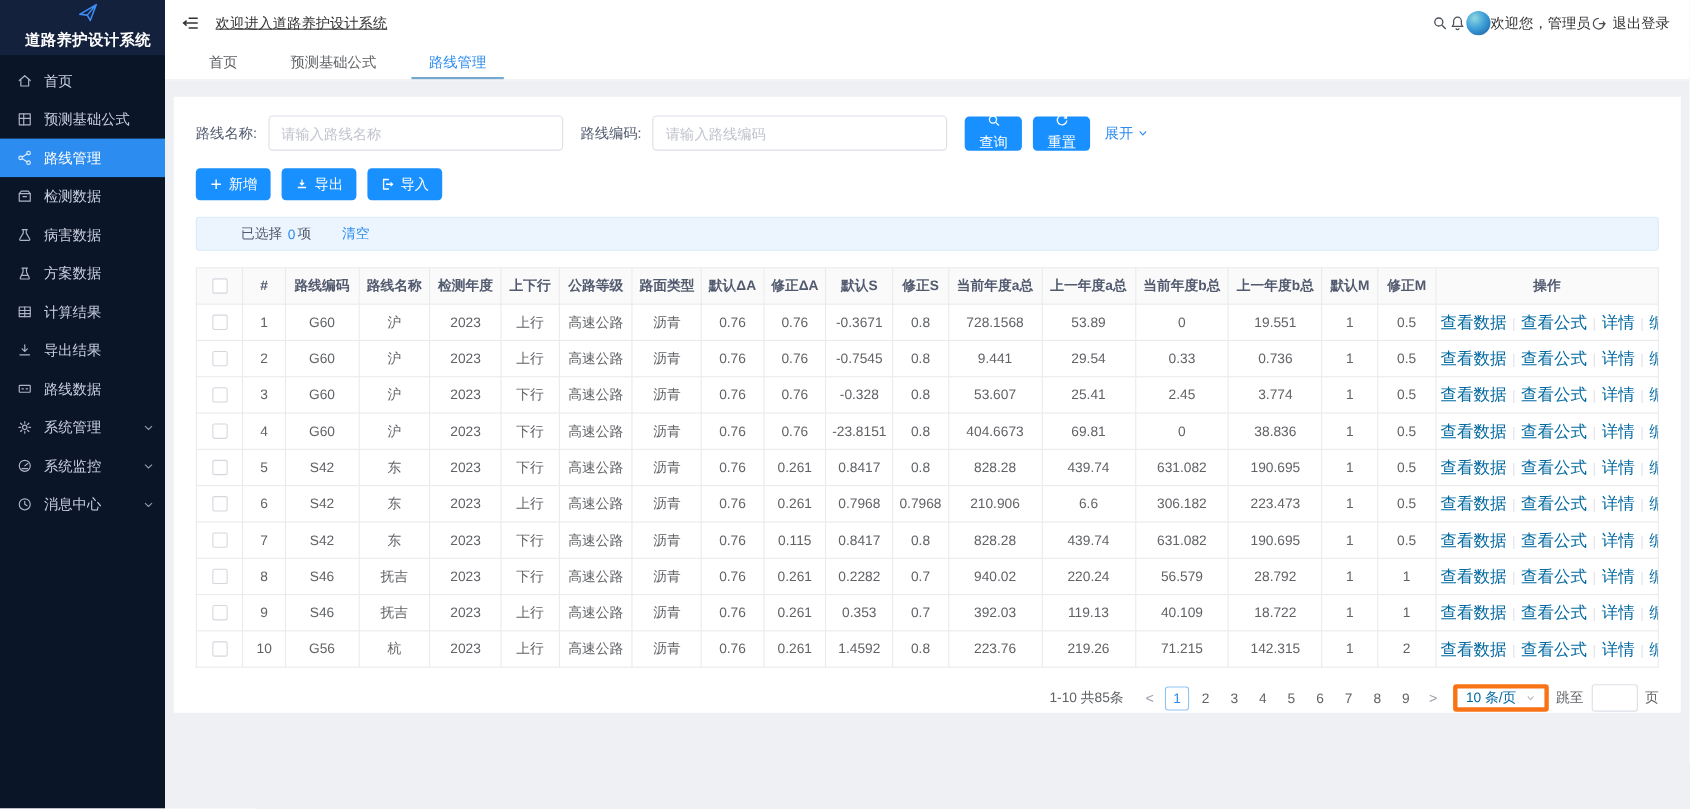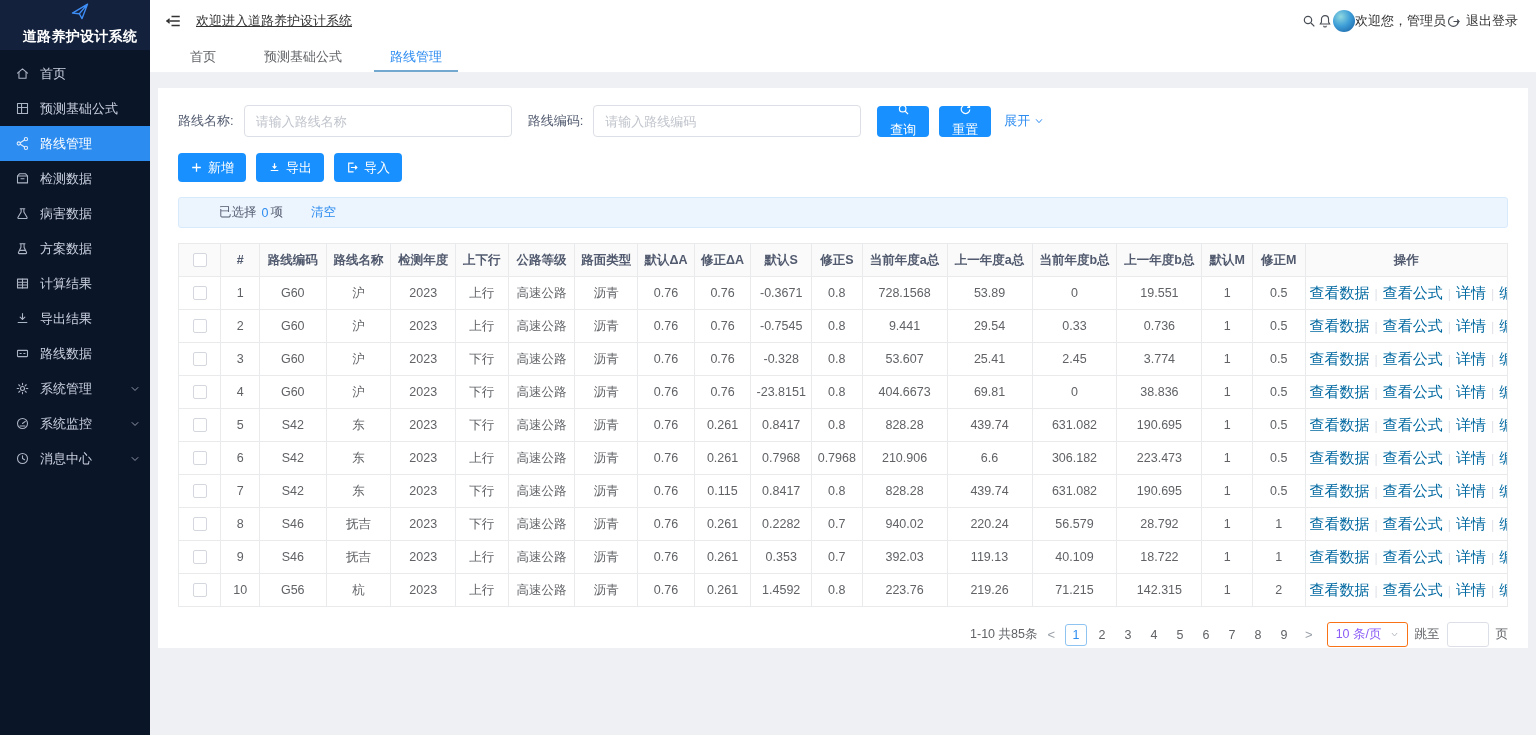--- a/index.html
+++ b/index.html
@@ -81,27 +81,27 @@
   td { color:#606266; background:#fff; }
   input[type="checkbox"] { appearance:none; -webkit-appearance:none; width:14px; height:14px; margin:0;
     border:1px solid #d4d7dd; border-radius:2px; background:#fff; cursor:pointer; vertical-align:middle; }
   .ops { padding:0 4px; }
   .op-link { color:#0369a1; cursor:pointer; font-size:15px; }
   .op-sep { color:#e0e3e8; margin:0 5px; }
 
   
   .pager { margin-top:15px; display:flex; justify-content:flex-end; align-items:center; gap:7px;
     font-size:12.5px; color:#606266; }
-  .pg-total { margin-right:0; }
+  .pg-total { margin-right:10px; }
   .pg-arrow { color:#9aa0a8; cursor:pointer; padding:0 3px; font-size:13px; }
   .pg-num { min-width:22px; height:22px; line-height:20px; text-align:center; cursor:pointer; color:#606266;
     border:1px solid transparent; border-radius:3px; padding:0 3px; }
   .pg-num.active { border-color:#8fc3f2; color:#2d8cf0; }
-  .pg-size { border:1px solid #f97316; border-radius:3px; height:25px; display:inline-flex; align-items:center;
-    gap:8px; padding:0 8px; cursor:pointer; color:#8b5cf6; margin-left:4px; }
+  .pg-size { border:4px solid #f97316; border-radius:3px; height:25px; display:inline-flex; align-items:center;
+    gap:8px; padding:0 8px; cursor:pointer; color:#0369a1; margin-left:4px; }
   .pg-size .b-ic { width:9px; height:9px; color:#b6bac1; }
   .jump-input { width:42px; height:25px; border:1px solid #dcdfe6; border-radius:3px; outline:none; }
 </style>
 </head>
 <body>
 
 <div class="page">
 
   <aside class="sidebar">
     <div class="logo">

